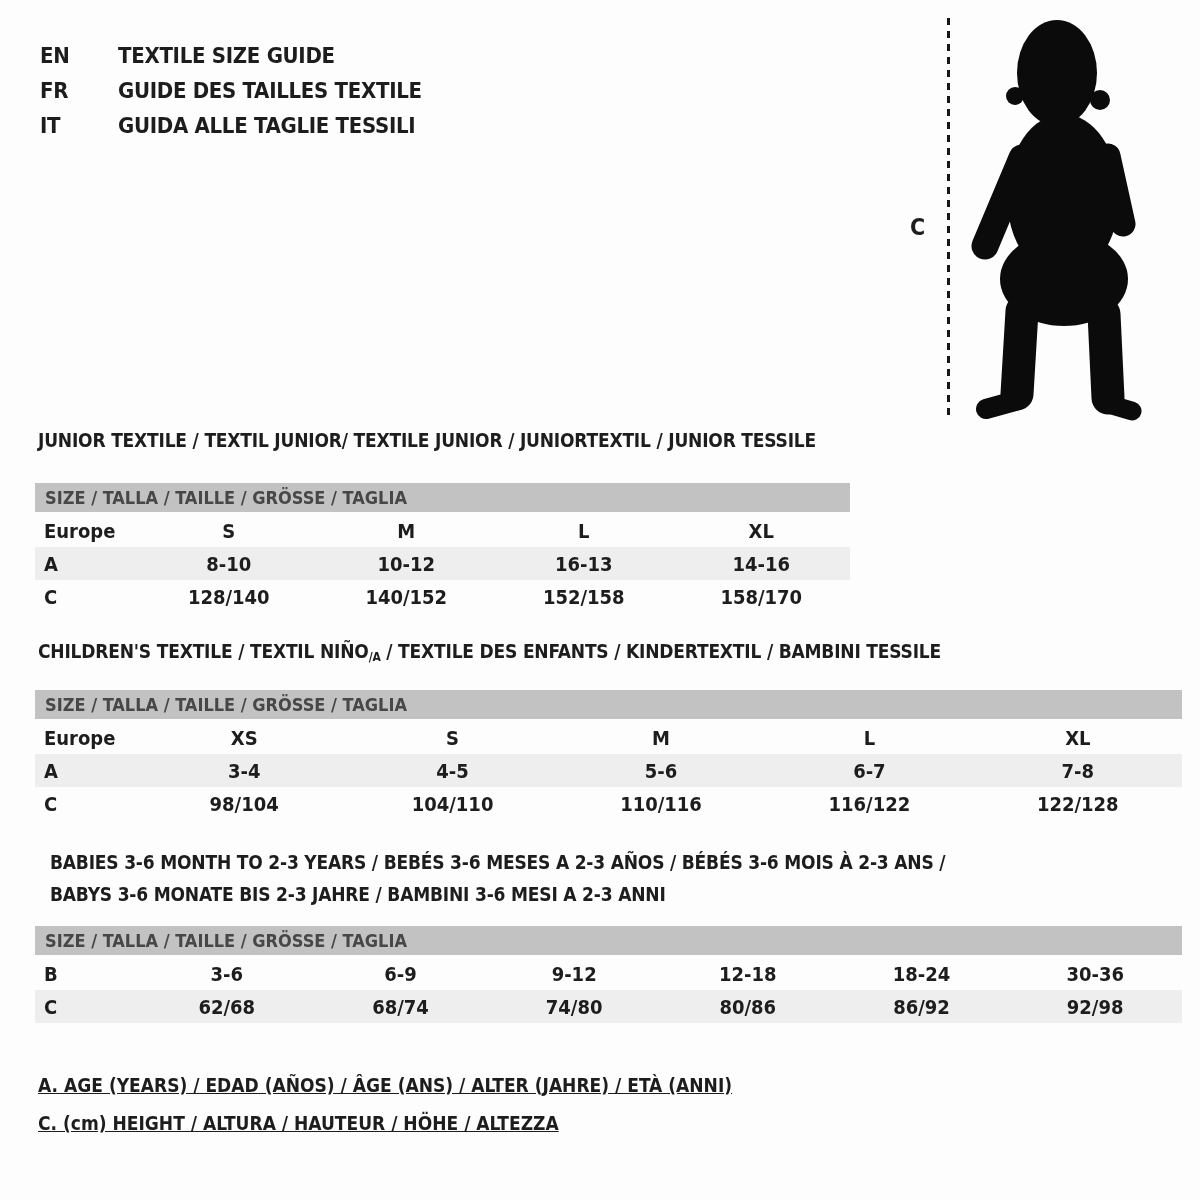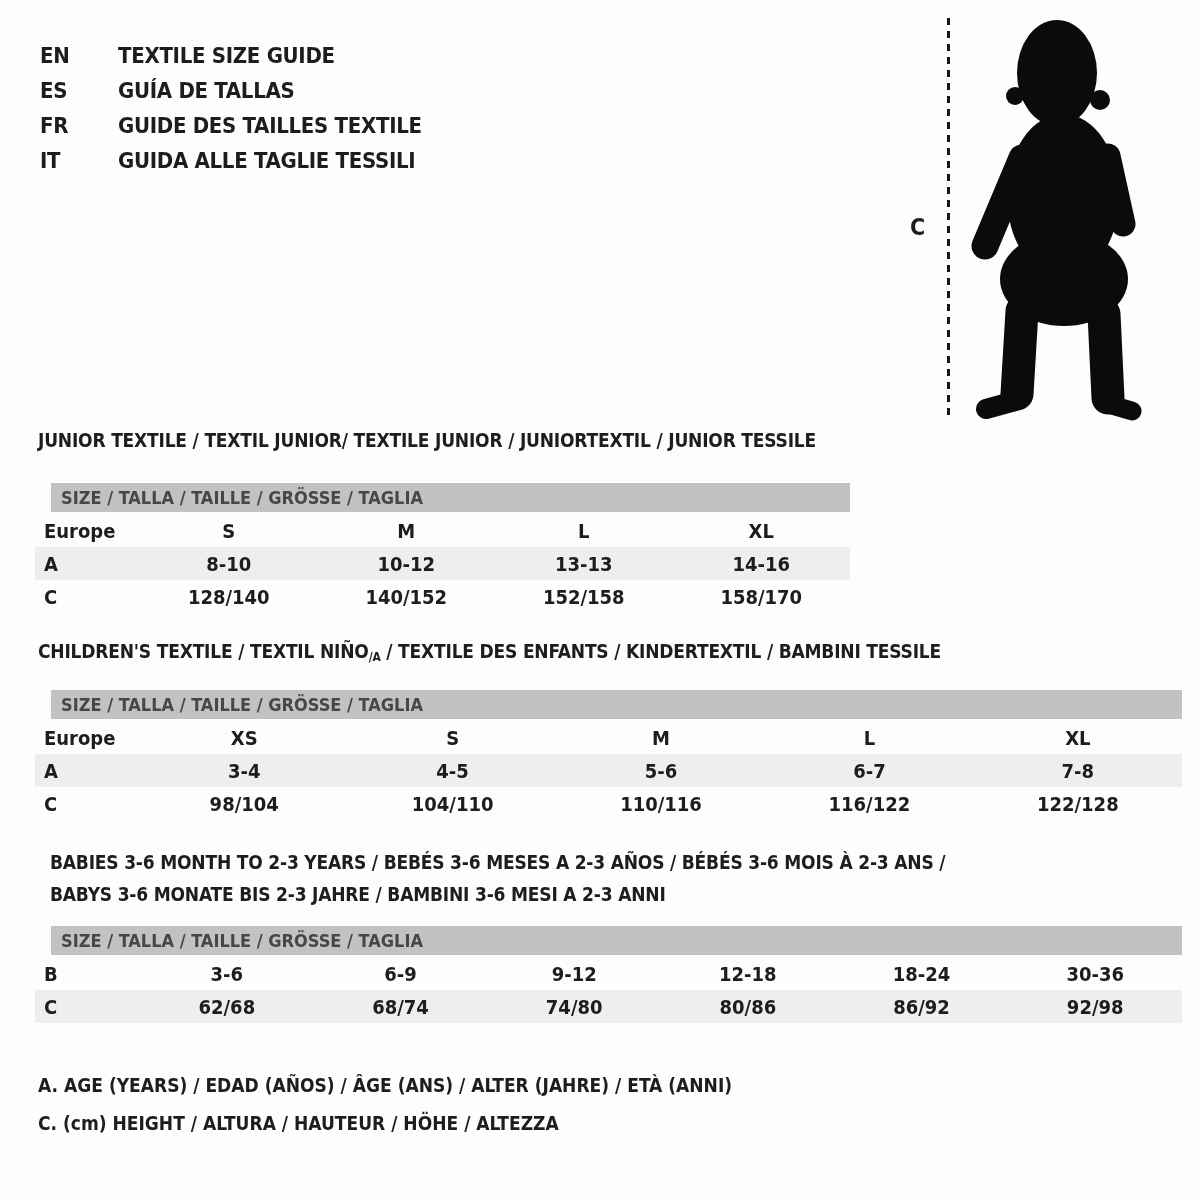--- a/index.html
+++ b/index.html
@@ -26,42 +26,38 @@
   .title-babies{top:846px;line-height:32px;margin-left:12px;}
   .sub{font-size:12px;vertical-align:-3px;}
   
   .tbl{position:absolute;left:35px;}
   .tbl-narrow{width:815px;}
   .tbl-wide{width:1147px;}
   .tbl-junior{top:483px;}
   .tbl-children{top:690px;}
   .tbl-babies{top:926px;}
   .tbl-bar{height:29px;background:#c2c2c2;display:flex;align-items:center;
-    padding-left:10px;font-size:18px;color:#474747;margin-bottom:2px;box-sizing:border-box;margin-left:16px;}
-  .trow{display:flex;height:33px;align-items:center;font-size:20px;}
+    padding-left:10px;font-size:18px;color:#474747;margin-bottom:2px;box-sizing:border-box;}
+  .trow{display:flex;height:33px;align-items:center;font-size:20px;justify-content:flex-end;}
   .trow.shaded{background:#eeeeee;}
   .tlabel{width:105px;padding-left:9px;box-sizing:border-box;}
   .tcell{flex:1;text-align:center;}
   
   .legend{position:absolute;left:38px;top:1066px;font-size:19px;line-height:38px;}
-  .legend div{white-space:nowrap;}
+  .legend div{white-space:nowrap;text-decoration:underline;}
 </style>
 </head>
 <body>
 
 <div class="page">
 
   <div class="lang-block">
     <div class="lang-row">
       <span class="lang-code">EN</span>
       <span class="lang-title">TEXTILE SIZE GUIDE</span>
-    </div>
-    <div class="lang-row">
-      <span class="lang-code">ES</span>
-      <span class="lang-title">GUÍA DE TALLAS</span>
     </div>
     <div class="lang-row">
       <span class="lang-code">FR</span>
       <span class="lang-title">GUIDE DES TAILLES TEXTILE</span>
     </div>
     <div class="lang-row">
       <span class="lang-code">IT</span>
       <span class="lang-title">GUIDA ALLE TAGLIE TESSILI</span>
     </div>
   </div>
@@ -92,21 +88,21 @@
       <div class="tlabel">Europe</div>
       <div class="tcell">S</div>
       <div class="tcell">M</div>
       <div class="tcell">L</div>
       <div class="tcell">XL</div>
     </div>
     <div class="trow shaded">
       <div class="tlabel">A</div>
       <div class="tcell">8-10</div>
       <div class="tcell">10-12</div>
-      <div class="tcell">13-13</div>
+      <div class="tcell">16-13</div>
       <div class="tcell">14-16</div>
     </div>
     <div class="trow">
       <div class="tlabel">C</div>
       <div class="tcell">128/140</div>
       <div class="tcell">140/152</div>
       <div class="tcell">152/158</div>
       <div class="tcell">158/170</div>
     </div>
   </div>

